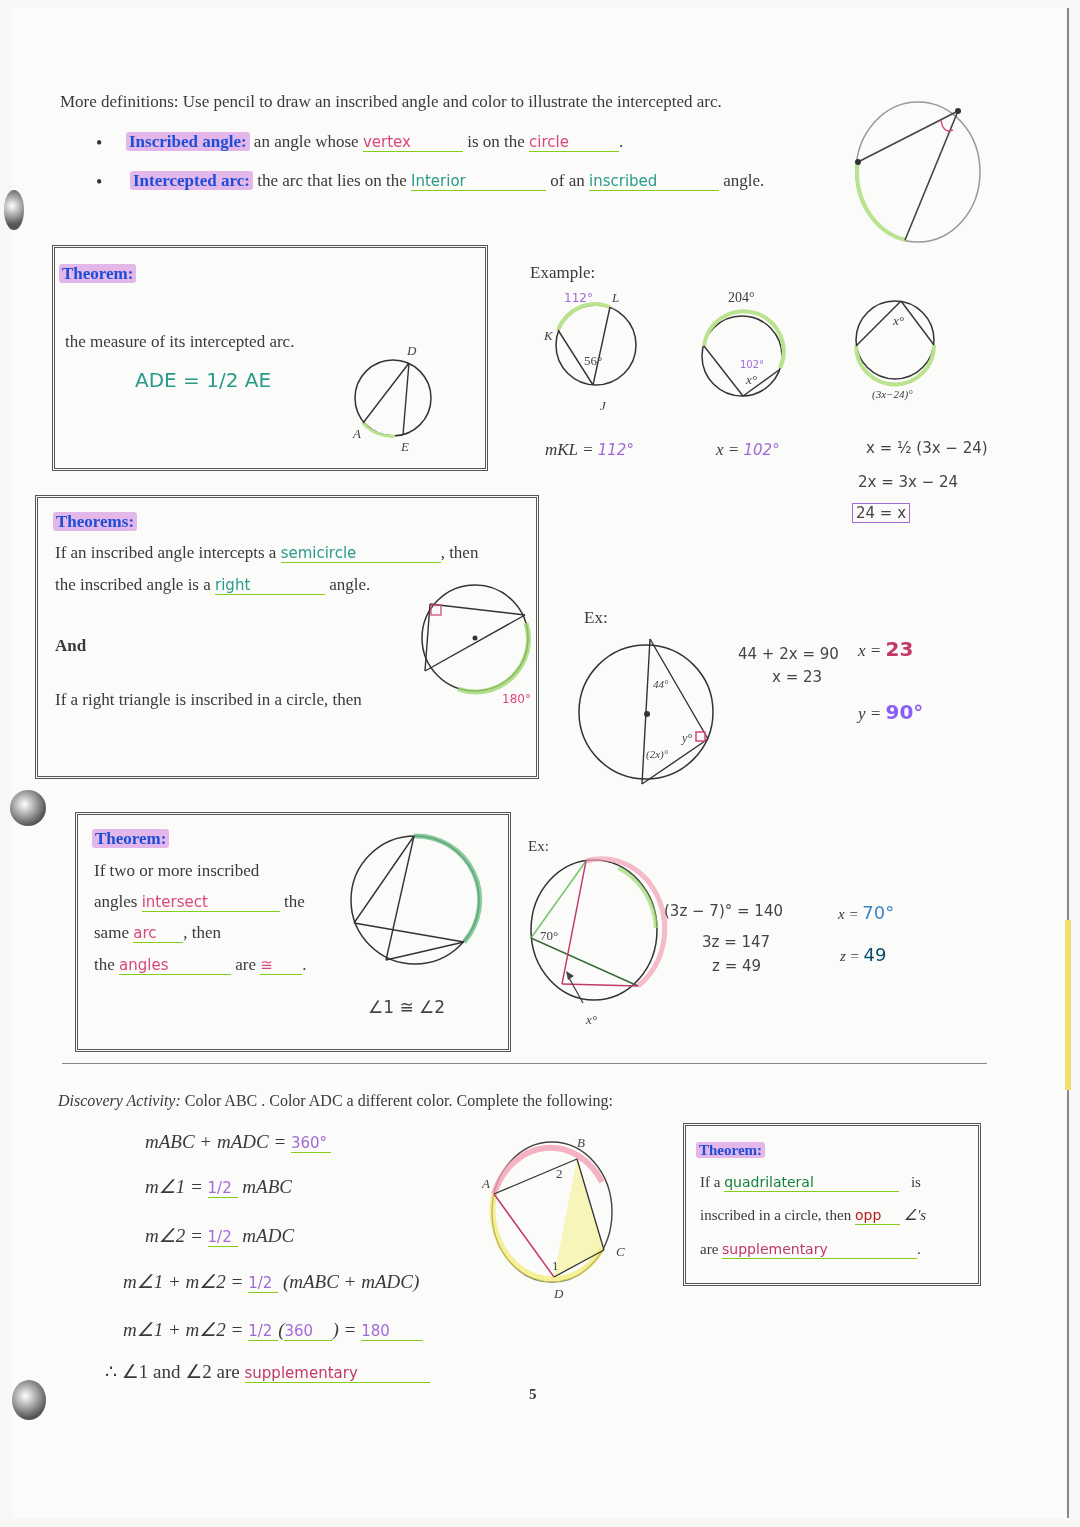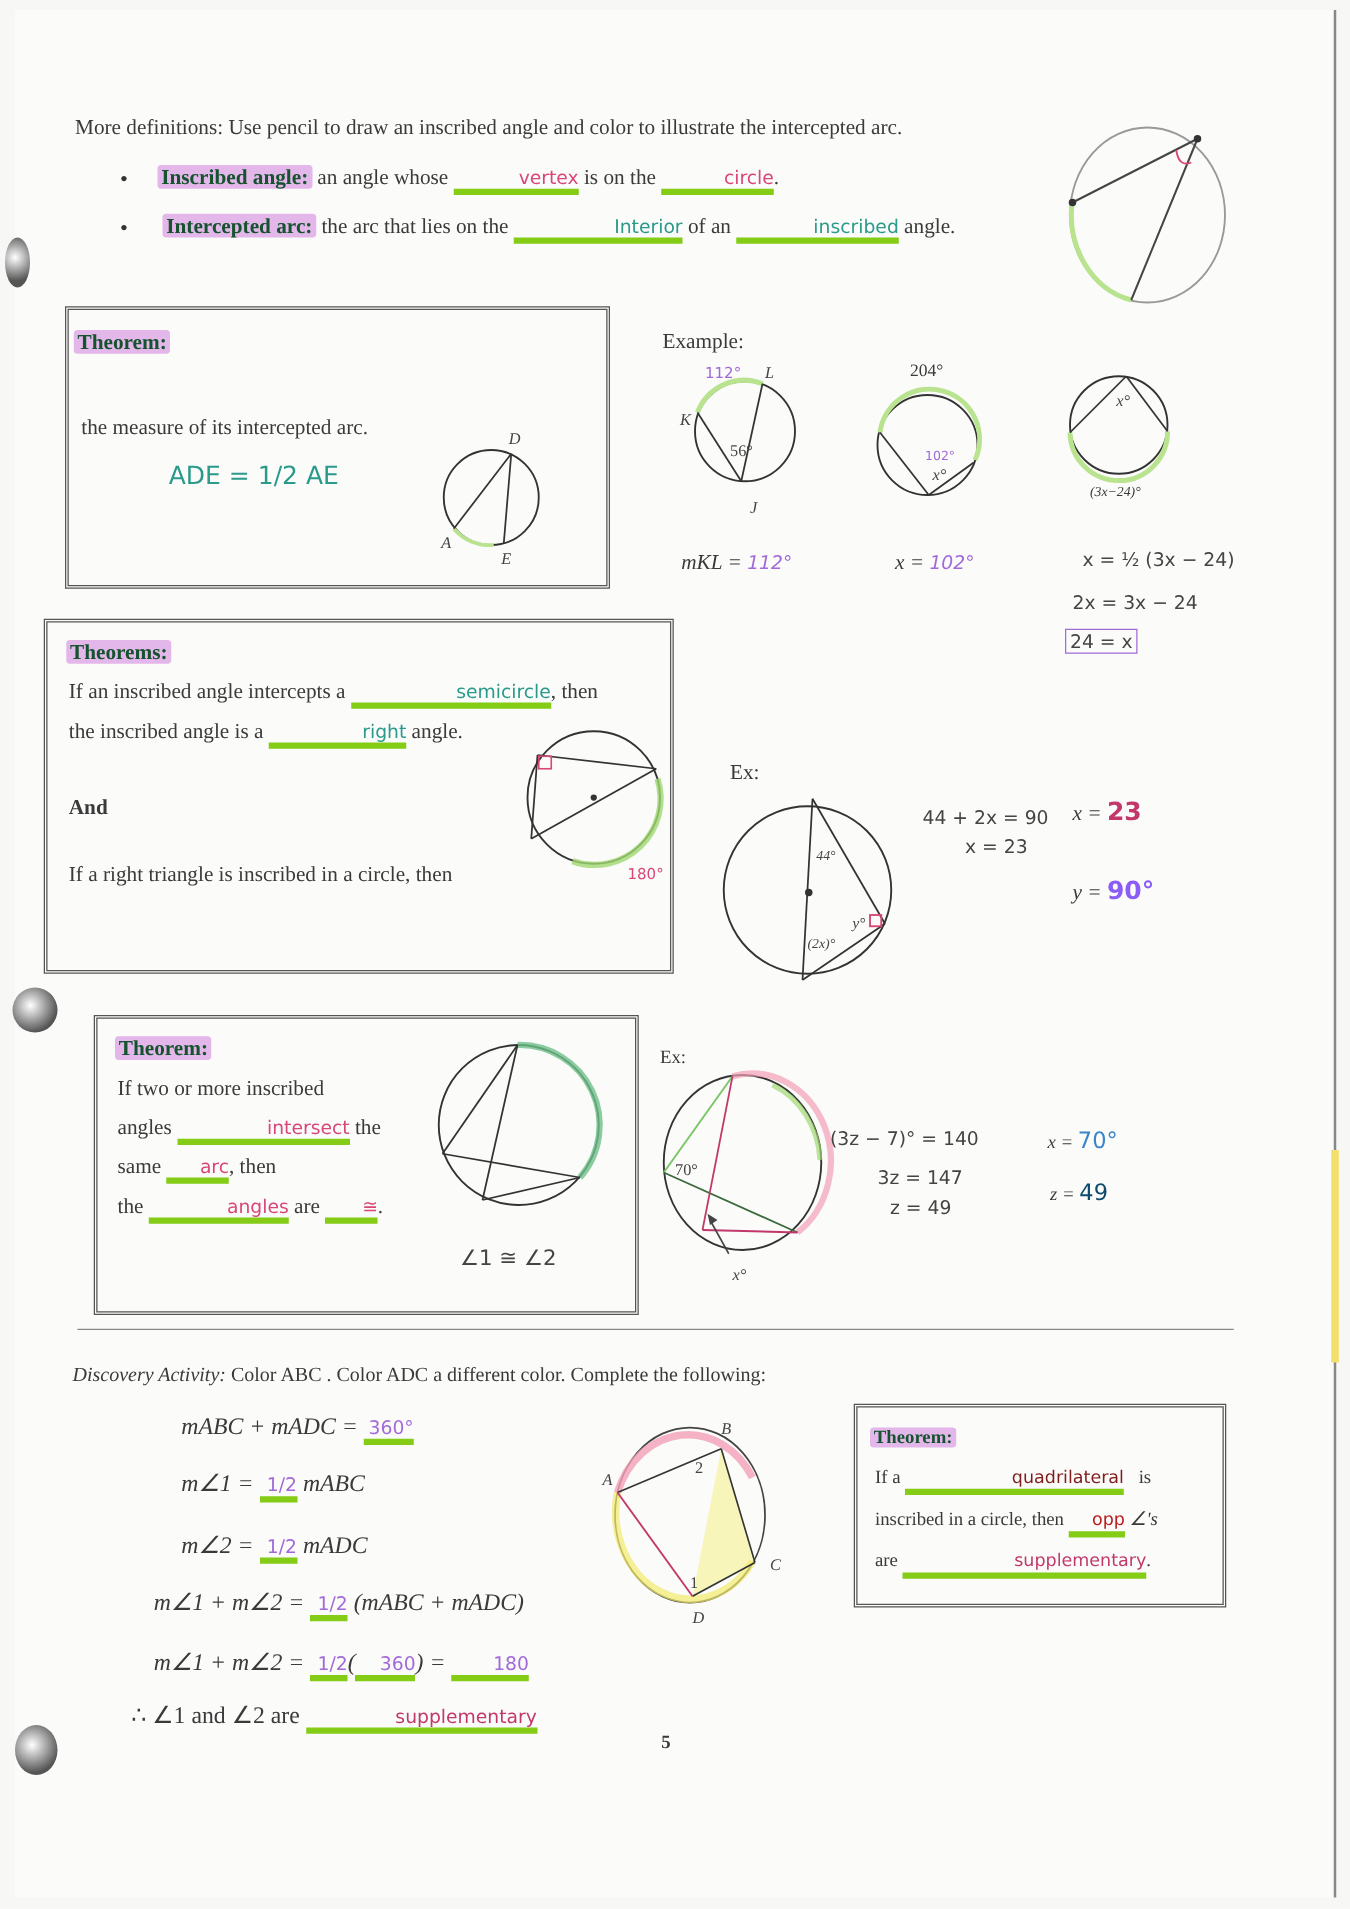--- a/index.html
+++ b/index.html
@@ -1,27 +1,27 @@
 <!DOCTYPE html>
 <html><head>
 <meta charset="utf-8">
 <style>
   html,body{margin:0;padding:0;}
   body{width:1080px;height:1527px;background:#f7f7f5;position:relative;overflow:hidden;font-family:"Liberation Serif",serif;color:#333;}
   .page{position:absolute;left:12px;top:8px;width:1055px;height:1510px;background:#fbfbfa;border-right:2px solid #888;}
   .abs{position:absolute;}
   .t{font-family:"Liberation Serif",serif;font-size:17px;color:#3a3a3a;white-space:nowrap;}
-  .hl{background:#e4b7ea;border-radius:3px;padding:0 3px;font-weight:bold;color:#14532d;}
+  .hl{background:#e4b7ea;border-radius:3px;padding:0 3px;font-weight:bold;color:#1d4ed8;}
   .hand{font-family:"DejaVu Sans",sans-serif;font-size:15px;white-space:nowrap;}
   .pink{color:#d9477a;}
   .teal{color:#2a9a8a;}
   .purple{color:#a26ad8;}
   .blue{color:#3a86c8;}
   .dark{color:#444;}
-  .blank{display:inline-block;border-bottom:5px solid #84cc16;text-align:right;line-height:18px;vertical-align:baseline;}
+  .blank{display:inline-block;border-bottom:1px solid #84cc16;text-align:left;line-height:18px;vertical-align:baseline;}
   .box{position:absolute;border:3px double #555;background:#fbfbfa;}
   .bullet{position:absolute;font-size:18px;color:#333;}
   .hr{position:absolute;height:1px;background:#888;}
   .ring{position:absolute;width:20px;height:40px;border-radius:50%;background:radial-gradient(circle at 40% 40%,#fff,#555 70%);}
   svg{position:absolute;overflow:visible;}
   .lbl{font-family:"Liberation Serif",serif;font-style:italic;font-size:13px;fill:#444;}
 </style>
 </head>
 <body>
 
@@ -273,21 +273,21 @@
   <text class="lbl" x="134" y="124">C</text>
   <text class="lbl" x="72" y="166">D</text>
   <text class="lbl" x="70" y="138" style="font-style:normal">1</text>
   <text class="lbl" x="74" y="46" style="font-style:normal">2</text>
 </svg>
 
 <div class="box" style="left:683px;top:1123px;width:292px;height:157px;">
   <div class="abs t" style="left:10px;top:16px;font-size:15px;"><span class="hl">Theorem:</span></div>
   <div class="abs t" style="left:14px;top:47px;font-size:15px;">
     <span>If a</span>
-    <span class="blank hand pink" style="width:175px;font-size:14px;color:#7f1d1d;">quadrilateral</span>
+    <span class="blank hand pink" style="width:175px;font-size:14px;color:#15803d;">quadrilateral</span>
     <span style="margin-left:8px;">is</span>
   </div>
   <div class="abs t" style="left:14px;top:80px;font-size:15px;">
     <span>inscribed in a circle, then</span>
     <span class="blank hand pink" style="width:45px;font-size:14px;color:#b91c1c;">opp</span>
     <span style="font-style:italic;">∠'s</span>
   </div>
   <div class="abs t" style="left:14px;top:114px;font-size:15px;">
     <span>are</span>
     <span class="blank hand pink" style="width:195px;font-size:14px;color:#c2386a;">supplementary</span><span>.</span>

